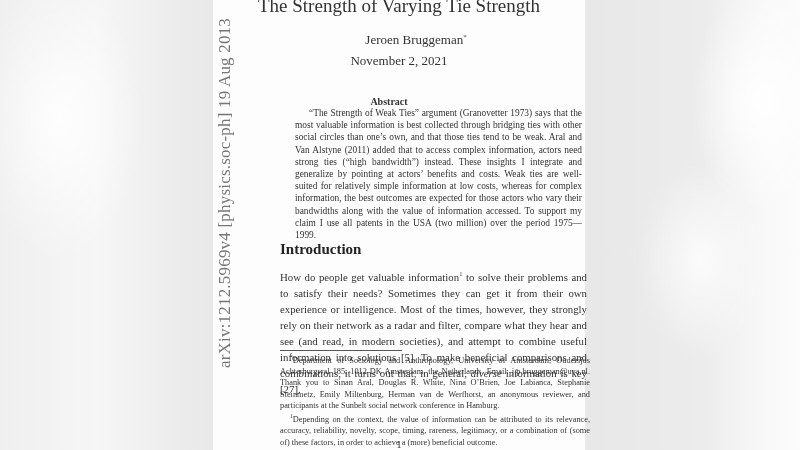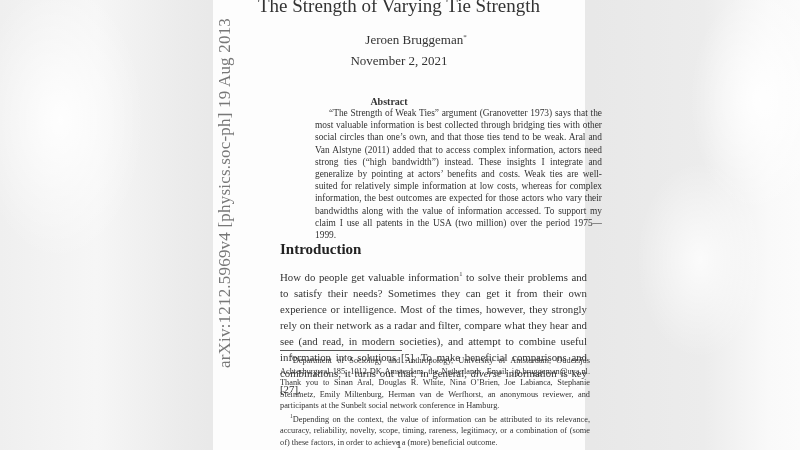--- a/index.html
+++ b/index.html
@@ -37,21 +37,21 @@
   }
   .date {
     position:absolute; left:213px; width:372px; top:53px; text-align:center;
     font-size:13px; color:#333;
   }
   .abs-head {
     position:absolute; left:213px; width:352px; top:96px; text-align:center;
     font-size:10px; font-weight:bold; color:#333;
   }
   .abstract {
-    position:absolute; left:315px; width:287px; top:107px;
+    position:absolute; left:295px; width:287px; top:107px;
     font-size:9.4px; line-height:12.2px; color:#333; text-align:justify;
     text-indent:14px;
   }
   .intro-head {
     position:absolute; left:280px; top:241px;
     font-size:15px; font-weight:bold; color:#222;
   }
   .intro {
     position:absolute; left:280px; width:307px; top:266px;
     font-size:10.8px; line-height:16.1px; color:#333; text-align:justify;

